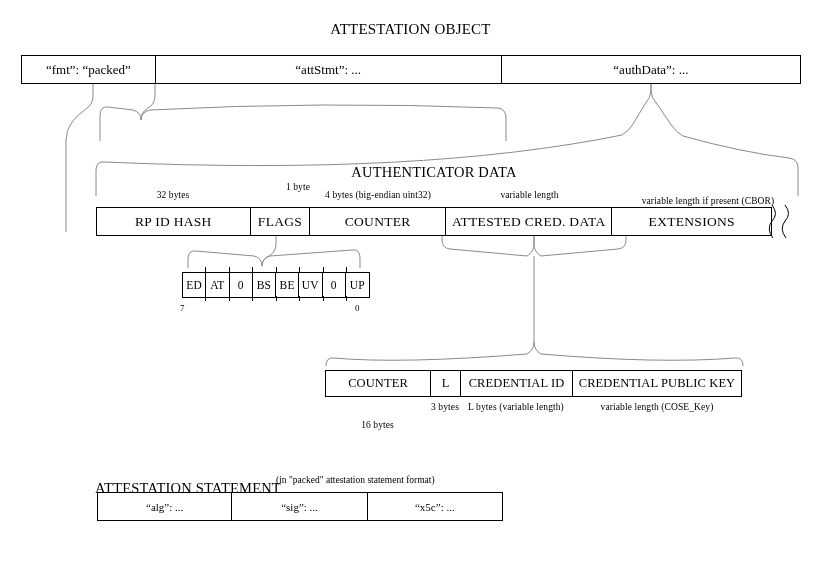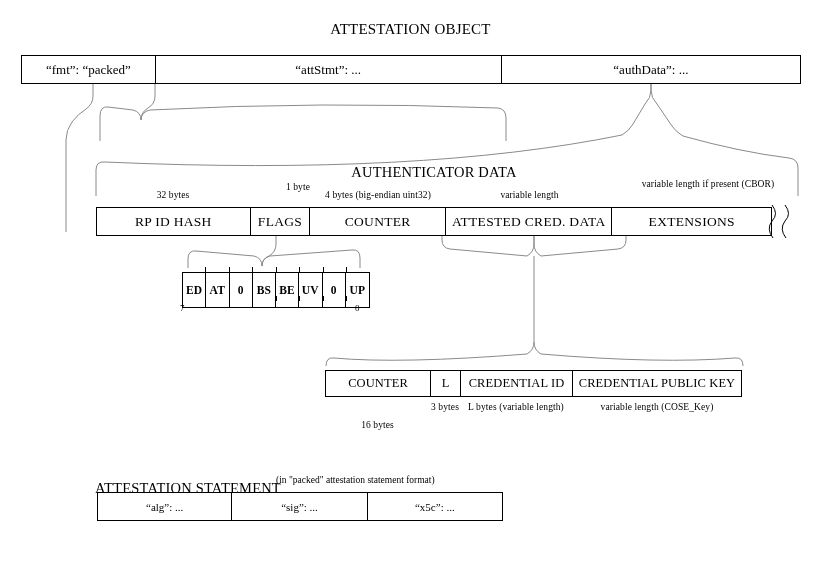--- a/index.html
+++ b/index.html
@@ -74,21 +74,21 @@
     text-align: center;
     white-space: nowrap;
     letter-spacing: 0.1px;
   }
   .caption.two-line { line-height: 1.12; white-space: normal; }
 
   
   #break-sym { left: 766px; top: 205px; width: 36px; height: 33px; }
 
   
-  #flags-row { left: 182px; top: 272px; width: 188px; height: 36px; font-weight: bold; }
+  #flags-row { left: 182px; top: 272px; width: 188px; height: 26px; }
   #flags-row .cell { font-size: 11.5px; letter-spacing: 0.2px; }
   .tick {
     position: absolute;
     width: 1px;
     background: #000000;
   }
   .bitlabel { position: absolute; font-size: 9px; }
 
   
   #cred-row { left: 325px; top: 370px; width: 417px; height: 27px; }
@@ -142,21 +142,21 @@
     <div class="cell" style="width:347px">“attStmt”: ...</div>
     <div class="cell" style="width:299px">“authData”: ...</div>
   </div>
 
   <div class="abs section-title" style="left:96px; top:164px; width:676px; text-align:center;">AUTHENTICATOR DATA</div>
 
   <div class="caption" style="left:96px; top:190px; width:154px;">32 bytes</div>
   <div class="caption" style="left:250px; top:182px; width:60px;text-align:right;">1 byte</div>
   <div class="caption" style="left:310px; top:190px; width:136px;">4 bytes (big-endian uint32)</div>
   <div class="caption" style="left:446px; top:190px; width:167px;">variable length</div>
-  <div class="caption" style="left:613px; top:179px; width:190px;">variable length if present (CBOR)</div>
+  <div class="caption" style="left:613px; top:196px; width:190px;">variable length if present (CBOR)</div>
 
   <div class="row" id="authdata-row">
     <div class="cell" style="width:154px">RP ID HASH</div>
     <div class="cell" style="width:60px">FLAGS</div>
     <div class="cell" style="width:136px">COUNTER</div>
     <div class="cell" style="width:167px">ATTESTED CRED. DATA</div>
     <div class="cell" style="width:159px">EXTENSIONS</div>
   </div>
 
   <svg class="abs" id="break-sym" viewBox="0 0 36 33" xmlns="http://www.w3.org/2000/svg">

